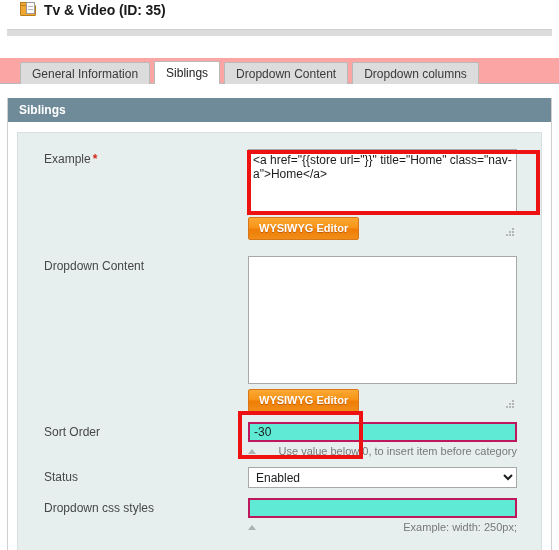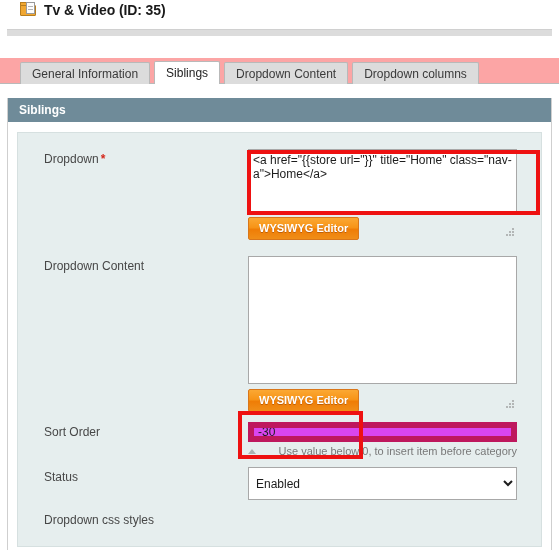--- a/index.html
+++ b/index.html
@@ -206,30 +206,30 @@
   }
 
   input.ti {
     display: block;
     width: 100%;
     box-sizing: border-box;
     height: 20px;
     font-family: "Liberation Sans", sans-serif;
     font-size: 12px;
     color: #1d1d1d;
-    background: #d946ef;
-    border: 6px solid #be185d;
+    background: #5eead4;
+    border: 2px solid #be185d;
     padding: 1px 4px;
   }
 
   select.sel {
     display: block;
     width: 100%;
     box-sizing: border-box;
-    height: 33px;
+    height: 21px;
     font-family: "Liberation Sans", sans-serif;
     font-size: 12px;
     color: #1d1d1d;
     background: #fff;
     border: 1px solid #a8a8a8;
     padding: 1px 3px;
   }
 
   .wys-wrap { margin-top: 5px; }
   .wysiwyg {
@@ -297,21 +297,21 @@
   <div class="tab">Dropdown columns</div>
 </div>
 
 <div class="panel">
   <div class="panel-head">Siblings</div>
   <div class="panel-body">
     <div class="fieldset">
 
       <div class="row">
         <div class="lbl">
-          <span>Dropdown</span><span class="req">*</span>
+          <span>Example</span><span class="req">*</span>
         </div>
         <div class="ctrl">
           <textarea class="tx content" placeholder="" style="">&lt;a href="{{store url="}}" title="Home" class="nav-a"&gt;Home&lt;/a&gt;</textarea>
           <span class="grip">
             <i style="right:0;bottom:0"></i>
               <i style="right:3px;bottom:0"></i>
               <i style="right:6px;bottom:0"></i>
             <i style="right:0;bottom:3px"></i>
               <i style="right:3px;bottom:3px"></i>
             <i style="right:0;bottom:6px"></i>
@@ -356,20 +356,27 @@
         <div class="ctrl">
           <select class="sel">
             <option>Enabled</option>
             <option>Disabled</option>
           </select>
         </div>
       </div>
 
       <div class="row" style="margin-top:10px;">
         <div class="lbl">Dropdown css styles</div>
+        <div class="ctrl">
+          <input class="ti" type="text" value="" style="">
+          <div class="hint">
+            <span class="tri"></span>
+            <span>Example: width: 250px;</span>
+          </div>
+        </div>
       </div>
 
     </div>
   </div>
 </div>
 
 <div class="redbox" id="redbox-content"></div>
 <div class="redbox" id="redbox-sort"></div>
 
 </body></html>

